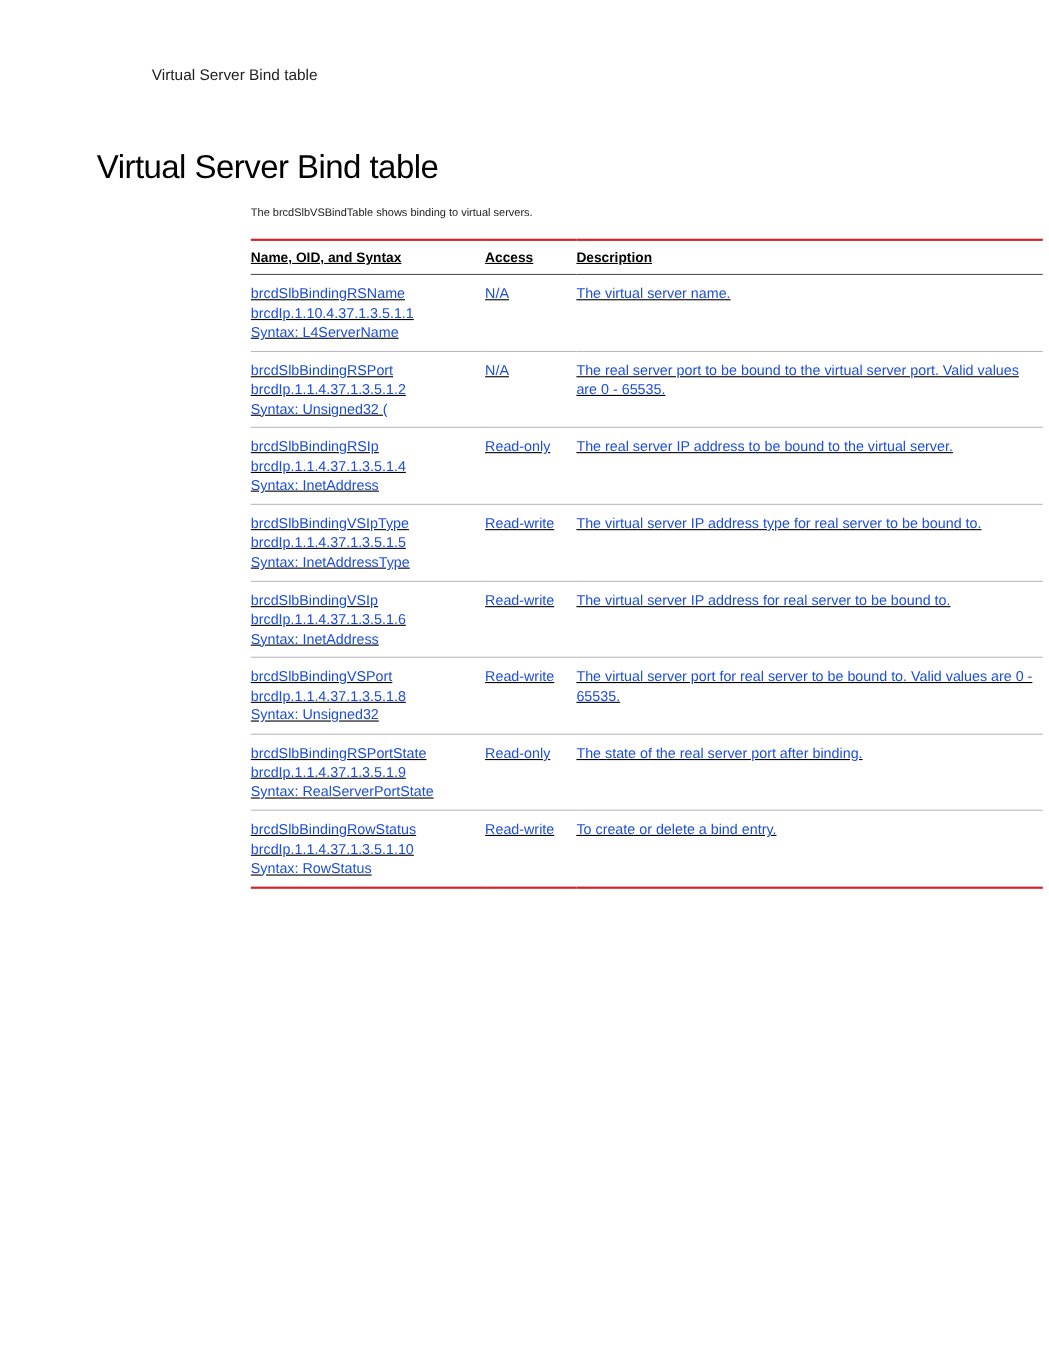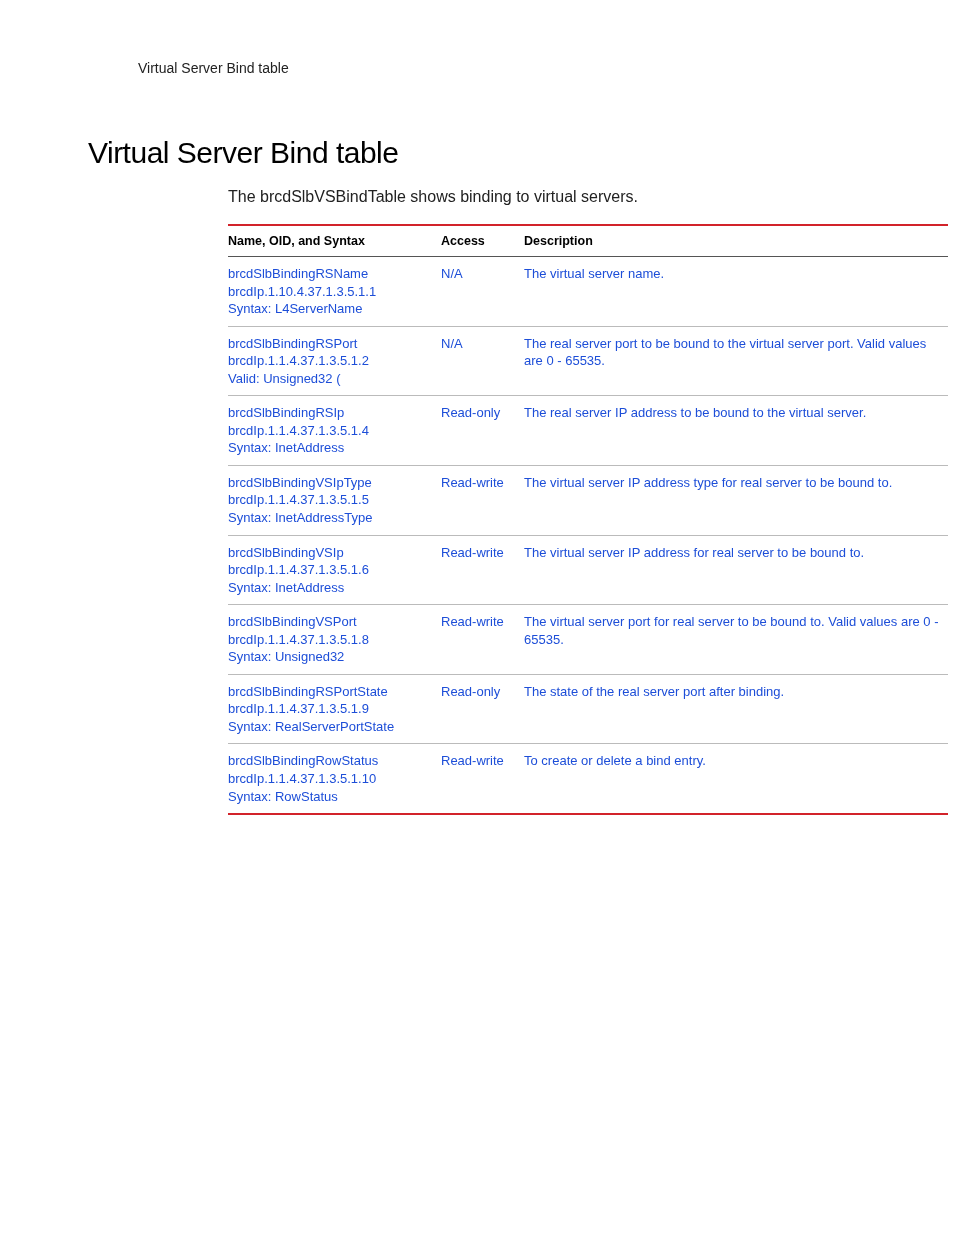--- a/index.html
+++ b/index.html
@@ -21,29 +21,30 @@
   }
   h1.main-heading {
     font-family: Arial, Helvetica, sans-serif;
     font-weight: 400;
     font-size: 30px;
     margin: 0 0 18px 0;
     letter-spacing: -0.5px;
   }
   .intro {
     margin-left: 140px;
-    font-size: 16px;
+    font-size: 10px;
     margin-bottom: 18px;
     color: #222;
   }
   table.mib-table {
     margin-left: 140px;
     border-collapse: collapse;
     width: 720px;
     font-size: 13px;
+    text-decoration: underline;
   }
   table.mib-table thead tr {
     border-top: 2px solid #d2232a;
     border-bottom: 1px solid #555;
   }
   table.mib-table th {
     text-align: left;
     font-weight: bold;
     padding: 8px 8px 8px 0;
     font-size: 12.5px;
@@ -92,21 +93,21 @@
             <span class="name-line">brcdIp.1.10.4.37.1.3.5.1.1</span>
             <span class="name-line">Syntax: L4ServerName</span>
           </td>
           <td class="col-access">N/A</td>
           <td class="col-desc">The virtual server name.</td>
         </tr>
         <tr>
           <td class="col-name">
             <span class="name-line">brcdSlbBindingRSPort</span>
             <span class="name-line">brcdIp.1.1.4.37.1.3.5.1.2</span>
-            <span class="name-line">Valid: Unsigned32 (</span>
+            <span class="name-line">Syntax: Unsigned32 (</span>
           </td>
           <td class="col-access">N/A</td>
           <td class="col-desc">The real server port to be bound to the virtual server port. Valid values are 0 - 65535.</td>
         </tr>
         <tr>
           <td class="col-name">
             <span class="name-line">brcdSlbBindingRSIp</span>
             <span class="name-line">brcdIp.1.1.4.37.1.3.5.1.4</span>
             <span class="name-line">Syntax: InetAddress</span>
           </td>

